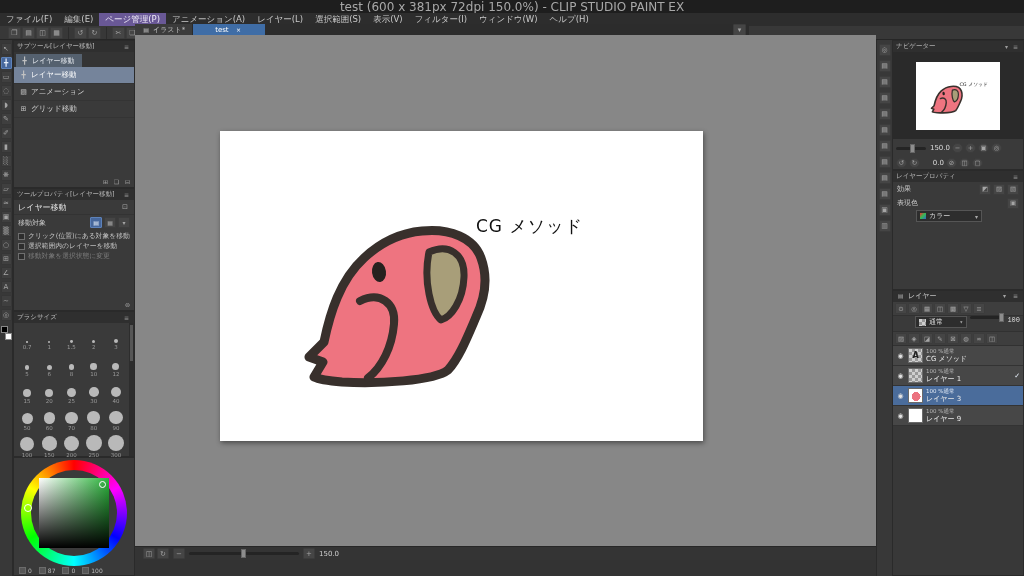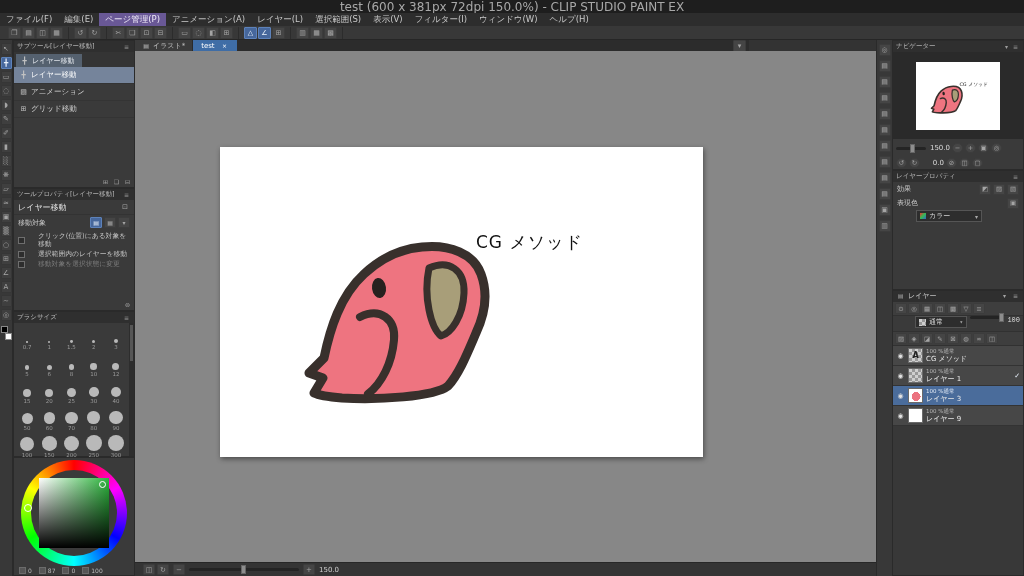--- a/index.html
+++ b/index.html
@@ -43,46 +43,46 @@
   .sticn{font-size:7px;color:#c2c2c2;width:9px;text-align:center;flex:none;}
   .pfoot{position:absolute;right:2px;bottom:1px;display:flex;gap:2px;}
   .pfoot .ic{width:9px;height:9px;font-size:6px;background:transparent;border:none;}
   #toolprop-panel{left:13px;top:188px;width:122px;height:123px;}
   .tptool{height:14px;display:flex;align-items:center;justify-content:space-between;padding:0 4px;
           font-size:8px;color:#e3e3e3;border-bottom:1px solid #333;}
   .tptool .ic{background:transparent;border:none;width:10px;}
   .tpfield{height:15px;display:flex;align-items:center;gap:2px;padding:0 4px;font-size:7px;color:#c9c9c9;}
   .tpfield .ic{width:12px;height:11px;font-size:6px;}
   .tpspacer{flex:1;}
-  .cbrow{display:flex;gap:13px;padding:2px 4px 0;font-size:6.8px;color:#c4c4c4;line-height:8px;align-items:center;}
+  .cbrow{display:flex;gap:3px;padding:2px 4px 0;font-size:6.8px;color:#c4c4c4;line-height:8px;align-items:center;}
   .cbdis{color:#7c7c7c;}
   .cb{flex:none;width:7px;height:7px;border:1px solid #6e6e6e;background:#2d2d2d;box-sizing:border-box;}
   #brush-panel{left:13px;top:311px;width:122px;height:146px;}
   #brush-grid{display:grid;grid-template-columns:repeat(5,1fr);padding:1px 7px 0 2px;}
   .bcell{height:26px;display:flex;flex-direction:column;align-items:center;justify-content:flex-end;padding-bottom:1px;}
   .bdot{border-radius:50%;background:#b9b9b9;flex:none;}
   .bnum{font-size:5.5px;color:#9a9a9a;line-height:6px;margin-top:1px;}
   .vscroll{position:absolute;right:0;top:11px;bottom:0;width:5px;background:#2d2d2d;}
   .vthumb{position:absolute;left:1px;top:2px;width:3px;height:36px;background:#565656;}
   #color-panel{left:13px;top:457px;width:122px;height:119px;}
   #hue-wheel{position:absolute;left:7px;top:2px;width:106px;height:106px;border-radius:50%;
      background:conic-gradient(#f00,#f0f,#00f,#0ff,#0f0,#ff0,#f00);}
   #hue-wheel::after{content:"";position:absolute;inset:10px;background:#3a3a3a;border-radius:50%;}
   #sv-box{position:absolute;left:25px;top:20px;width:70px;height:70px;z-index:2;
      background:linear-gradient(to top,#000,rgba(0,0,0,0)),linear-gradient(to right,#fff,#2db53d);}
   .svind{position:absolute;right:3px;top:3px;width:5px;height:5px;border:1px solid #fff;border-radius:50%;z-index:3;}
   .hueind{position:absolute;left:3px;top:44px;width:6px;height:6px;border:1px solid #fff;border-radius:50%;z-index:3;}
   #color-readout{position:absolute;left:5px;bottom:1px;display:flex;gap:7px;font-size:6px;color:#b9b9b9;align-items:center;}
   .cswatch{width:5px;height:5px;background:#565656;border:1px solid #6b6b6b;display:inline-block;}
   
-  #canvas-zone{left:135px;top:40px;width:614px;height:536px;background:#1d4ed8;}
+  #canvas-zone{left:135px;top:24px;width:614px;height:536px;background:#1d4ed8;}
   #tabbar{position:absolute;left:0;top:0;width:100%;height:11px;background:#2c2c2c;display:flex;align-items:stretch;}
   .wstab{display:flex;align-items:center;gap:3px;padding:0 7px;font-size:7px;color:#c0c0c0;background:#3b3b3b;
          border-right:1px solid #2a2a2a;}
-  .doctab{display:flex;align-items:center;gap:6px;padding:0 8px;font-size:7px;color:#fff;background:#3f6da6;}
+  .doctab{display:flex;align-items:center;gap:6px;padding:0 22px;font-size:7px;color:#fff;background:#3f6da6;}
   .doctab .ic,.wstab .ic{width:8px;height:8px;font-size:6px;background:transparent;border:none;color:inherit;}
   #tab-right{margin-left:auto;display:flex;align-items:center;padding-right:3px;}
   #canvas-bg{position:absolute;left:0;top:11px;width:741px;height:511px;background:#878787;overflow:hidden;}
   #white-canvas{position:absolute;left:85px;top:96px;width:483px;height:310px;background:#fff;
                 box-shadow:1px 2px 5px rgba(0,0,0,.45);}
   #canvas-text{position:absolute;left:256px;top:84px;font-size:17px;color:#101010;letter-spacing:1px;
                font-weight:500;white-space:nowrap;}
   #statusbar{position:absolute;left:0;top:522px;width:741px;height:14px;background:#343434;
              border-top:1px solid #272727;display:flex;align-items:center;gap:4px;padding:0 8px;box-sizing:border-box;}
   #statusbar .ic{width:12px;height:11px;font-size:7px;}

